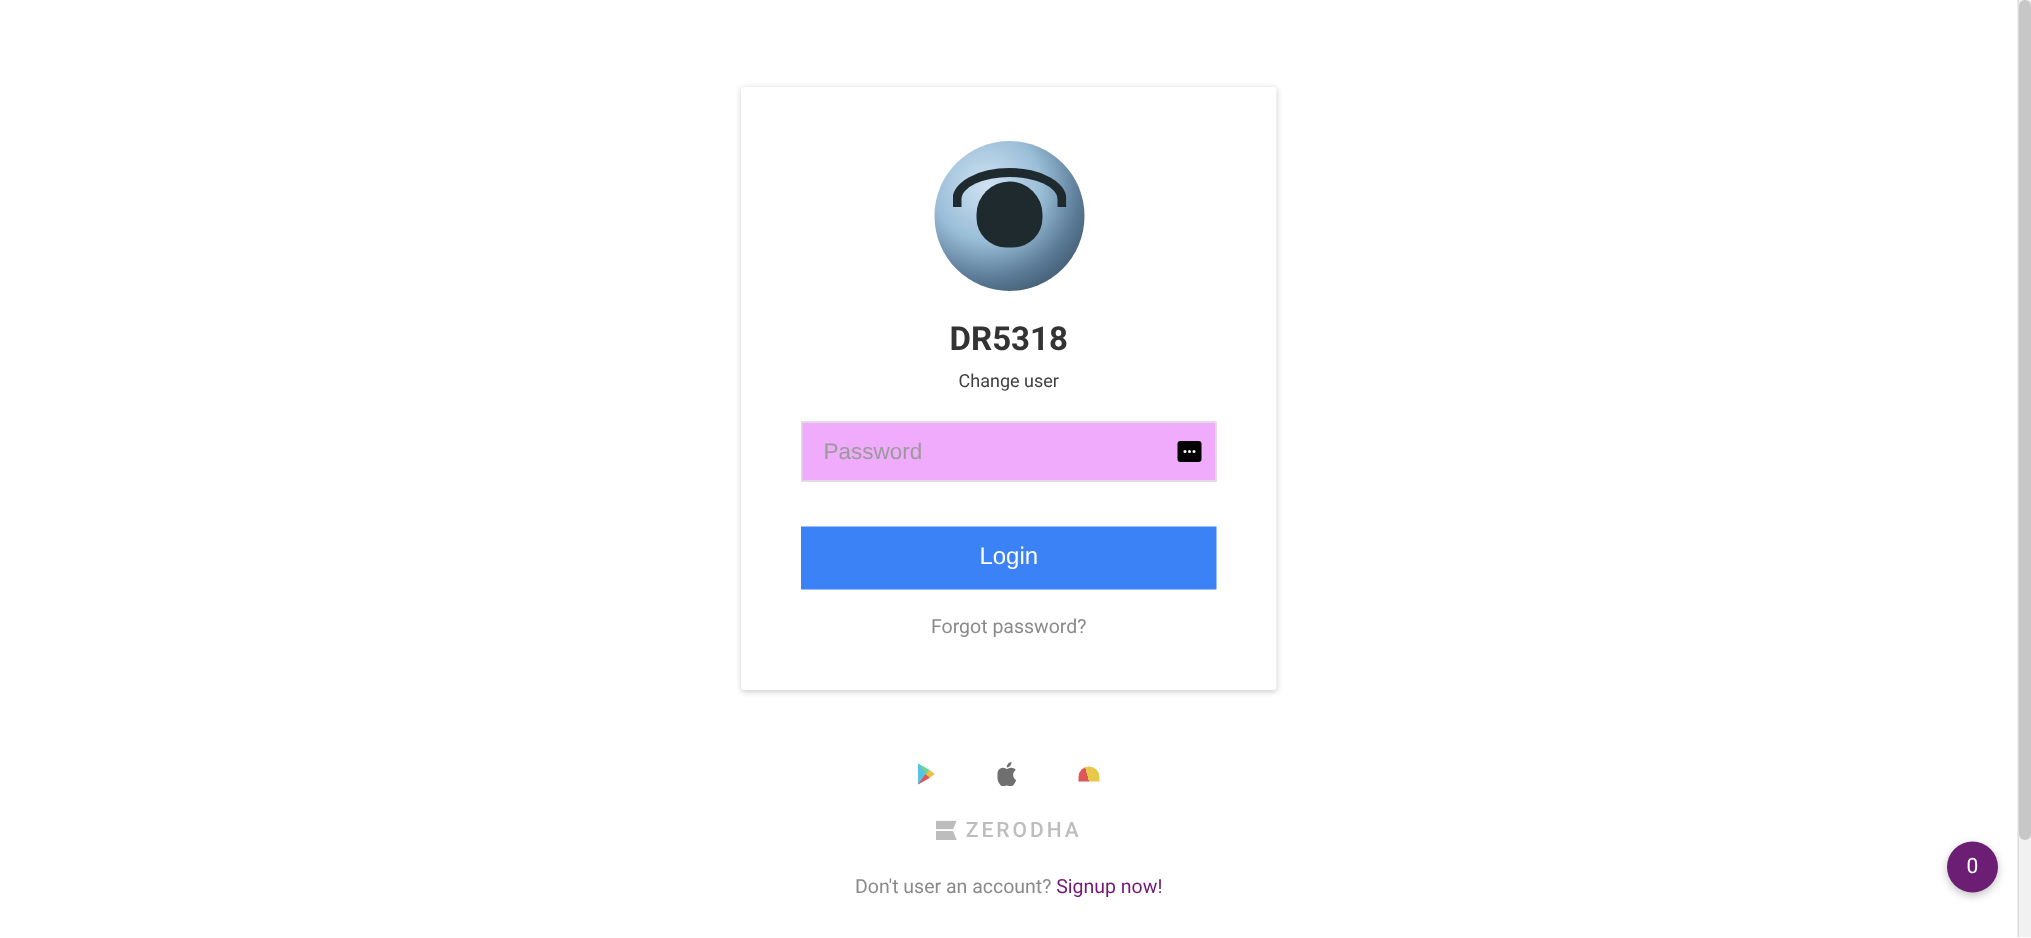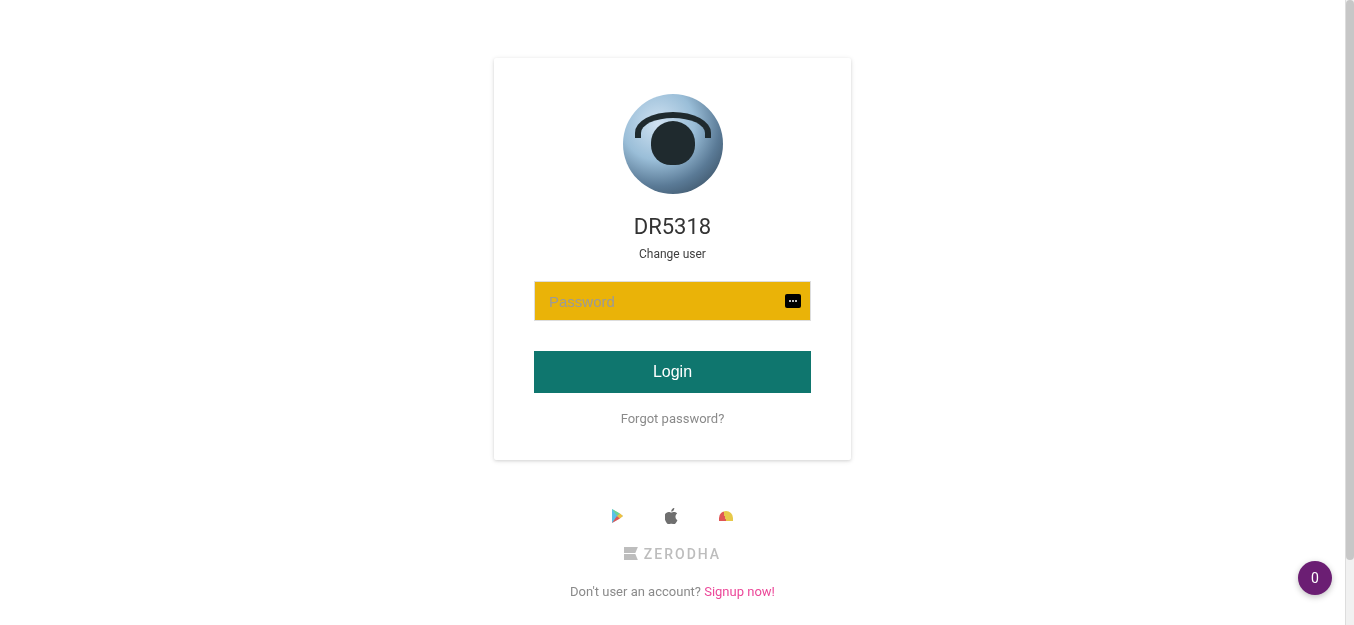--- a/index.html
+++ b/index.html
@@ -62,21 +62,21 @@
       transform: translateX(-50%);
       width: 64px;
       height: 20px;
       border-top: 6px solid #1f2a2e;
       border-left: 6px solid #1f2a2e;
       border-right: 6px solid #1f2a2e;
       border-radius: 50% 50% 0 0 / 80% 80% 0 0;
     }
     .username {
       font-size: 22px;
-      font-weight: 400;
+      font-weight: 700;
       color: #333;
       margin-bottom: 8px;
     }
     .change-user {
       font-size: 12px;
       color: #404040;
       text-decoration: none;
       margin-bottom: 20px;
       cursor: pointer;
     }
@@ -86,21 +86,21 @@
       margin-bottom: 30px;
     }
     .password-input {
       width: 100%;
       height: 40px;
       border: 1px solid #ddd;
       padding: 0 40px 0 14px;
       font-size: 15px;
       color: #333;
       outline: none;
-      background: #eab308;
+      background: #f0abfc;
     }
     .password-input::placeholder {
       color: #9a9a9a;
     }
     .pw-indicator {
       position: absolute;
       right: 10px;
       top: 50%;
       transform: translateY(-50%);
       width: 16px;
@@ -115,21 +115,21 @@
       display: block;
       width: 2px;
       height: 2px;
       background: #fff;
       border-radius: 50%;
       box-shadow: -3px 0 0 #fff, 3px 0 0 #fff;
     }
     .login-btn {
       width: 100%;
       height: 42px;
-      background: #0f766e;
+      background: #3b82f6;
       color: #fff;
       border: none;
       font-size: 16px;
       font-weight: 400;
       cursor: pointer;
       margin-bottom: 18px;
     }
     .forgot-link {
       font-size: 13px;
       color: #8a8a8a;
@@ -184,21 +184,21 @@
     .brand-text {
       font-size: 14px;
       letter-spacing: 2px;
       font-weight: 500;
     }
     .signup-line {
       font-size: 13px;
       color: #8a8a8a;
     }
     .signup-line .signup-link {
-      color: #ec4899;
+      color: #701a75;
       text-decoration: none;
       cursor: pointer;
     }
     .fab {
       position: absolute;
       right: 22px;
       bottom: 30px;
       width: 34px;
       height: 34px;
       border-radius: 50%;

